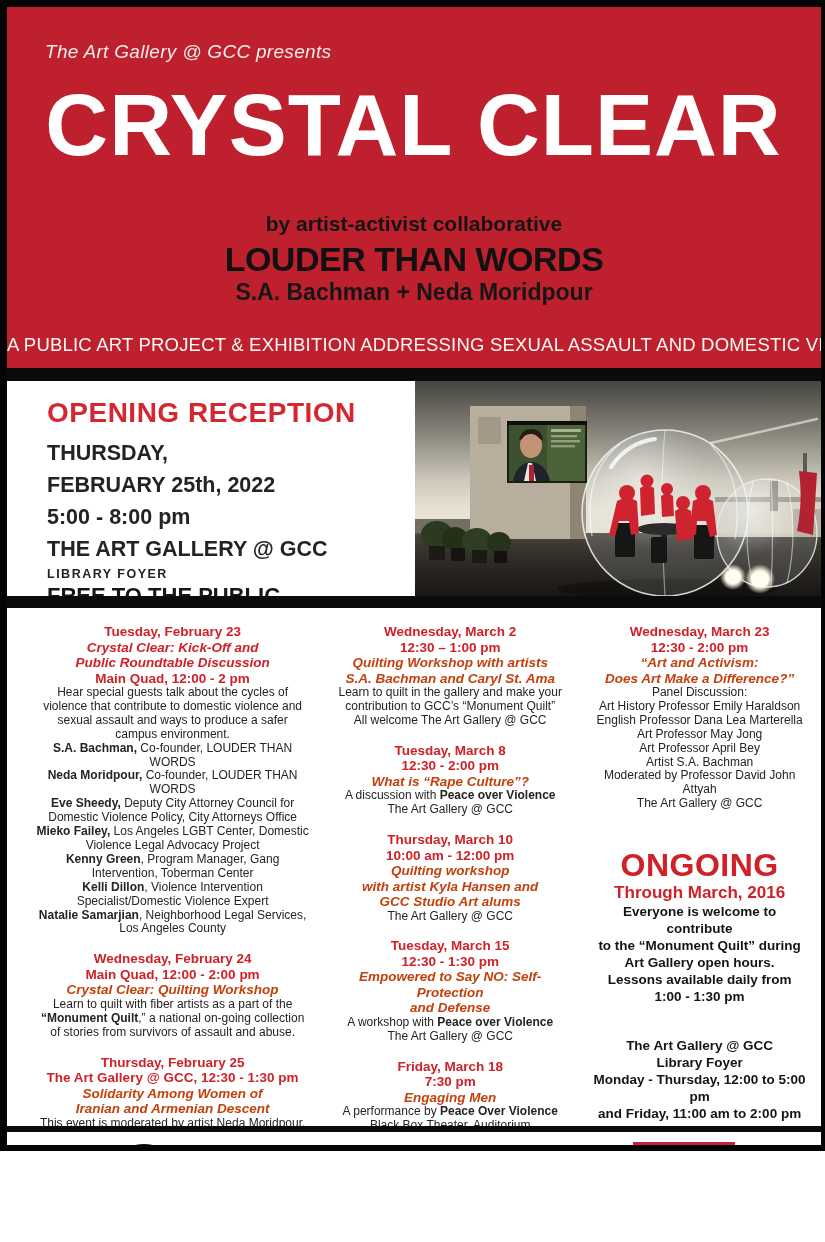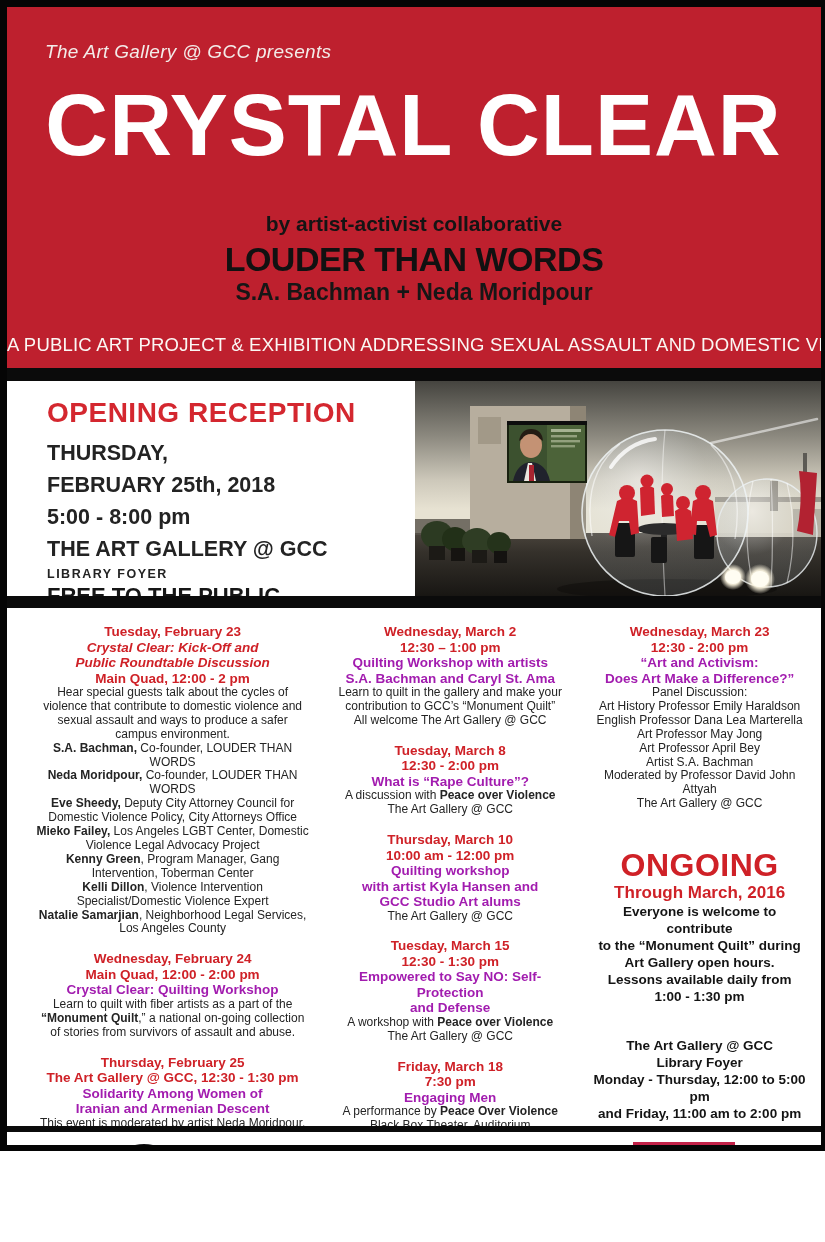--- a/index.html
+++ b/index.html
@@ -62,21 +62,21 @@
   .col1{width:283px;}
   .col2{width:255px;}
   .col3{width:225px;}
   .block{margin-bottom:15px;}
   .block.ongoing{margin-top:22px;margin-bottom:10px;}
   .block.info{margin-top:22px;}
   .block.note{margin-top:10px;}
   .ln{display:block;}
   .ln-d{color:var(--text-red);font-weight:bold;font-size:13.5px;line-height:15.5px;}
   .ln-di{color:var(--text-red);font-weight:bold;font-style:italic;font-size:13.5px;line-height:15.5px;}
-  .ln-ti{color:#a21caf;font-weight:bold;font-size:13.5px;line-height:15.5px;}
+  .ln-ti{color:#c2410c;font-weight:bold;font-style:italic;font-size:13.5px;line-height:15.5px;}
   .ln-b{color:#242424;font-size:12px;line-height:13.9px;}
   .ln-bb{color:#141414;font-weight:bold;font-size:13.5px;line-height:17px;}
   .ln-huge{color:var(--text-red);font-weight:bold;font-size:32px;line-height:34px;letter-spacing:.5px;}
   .ln-dr{color:var(--text-red);font-weight:bold;font-size:17px;line-height:21px;}
   .ln-sm{color:#2a2a2a;font-size:10.8px;line-height:13.2px;}
   .sb{font-weight:bold;}
   
   .footer{flex:1;background:#fff;display:flex;align-items:center;position:relative;}
   .ltw-logo{
     position:absolute;left:97px;top:12px;width:80px;height:80px;border-radius:50%;
@@ -117,21 +117,21 @@
     <div class="tagline">A PUBLIC ART PROJECT &amp; EXHIBITION ADDRESSING SEXUAL ASSAULT AND DOMESTIC VIOLENCE</div>
   </div>
 
   <div class="bar b1"></div>
 
   <div class="reception">
     <div class="rec-left">
       <div class="rec-heading">OPENING RECEPTION</div>
       <div id="rec-lines">
           <div class="rec-line">THURSDAY,</div>
-          <div class="rec-line">FEBRUARY 25th, 2018</div>
+          <div class="rec-line">FEBRUARY 25th, 2022</div>
           <div class="rec-line">5:00 - 8:00 pm</div>
           <div class="rec-line">THE ART GALLERY @ GCC</div>
         </div>
       <div class="rec-sub">LIBRARY FOYER</div>
       <div class="rec-free">FREE TO THE PUBLIC</div>
     </div>
     <div class="rec-photo">
       <svg viewBox="0 0 406 215" preserveAspectRatio="none">
         <defs>
           <linearGradient id="sky" x1="0" y1="0" x2="0" y2="1">

